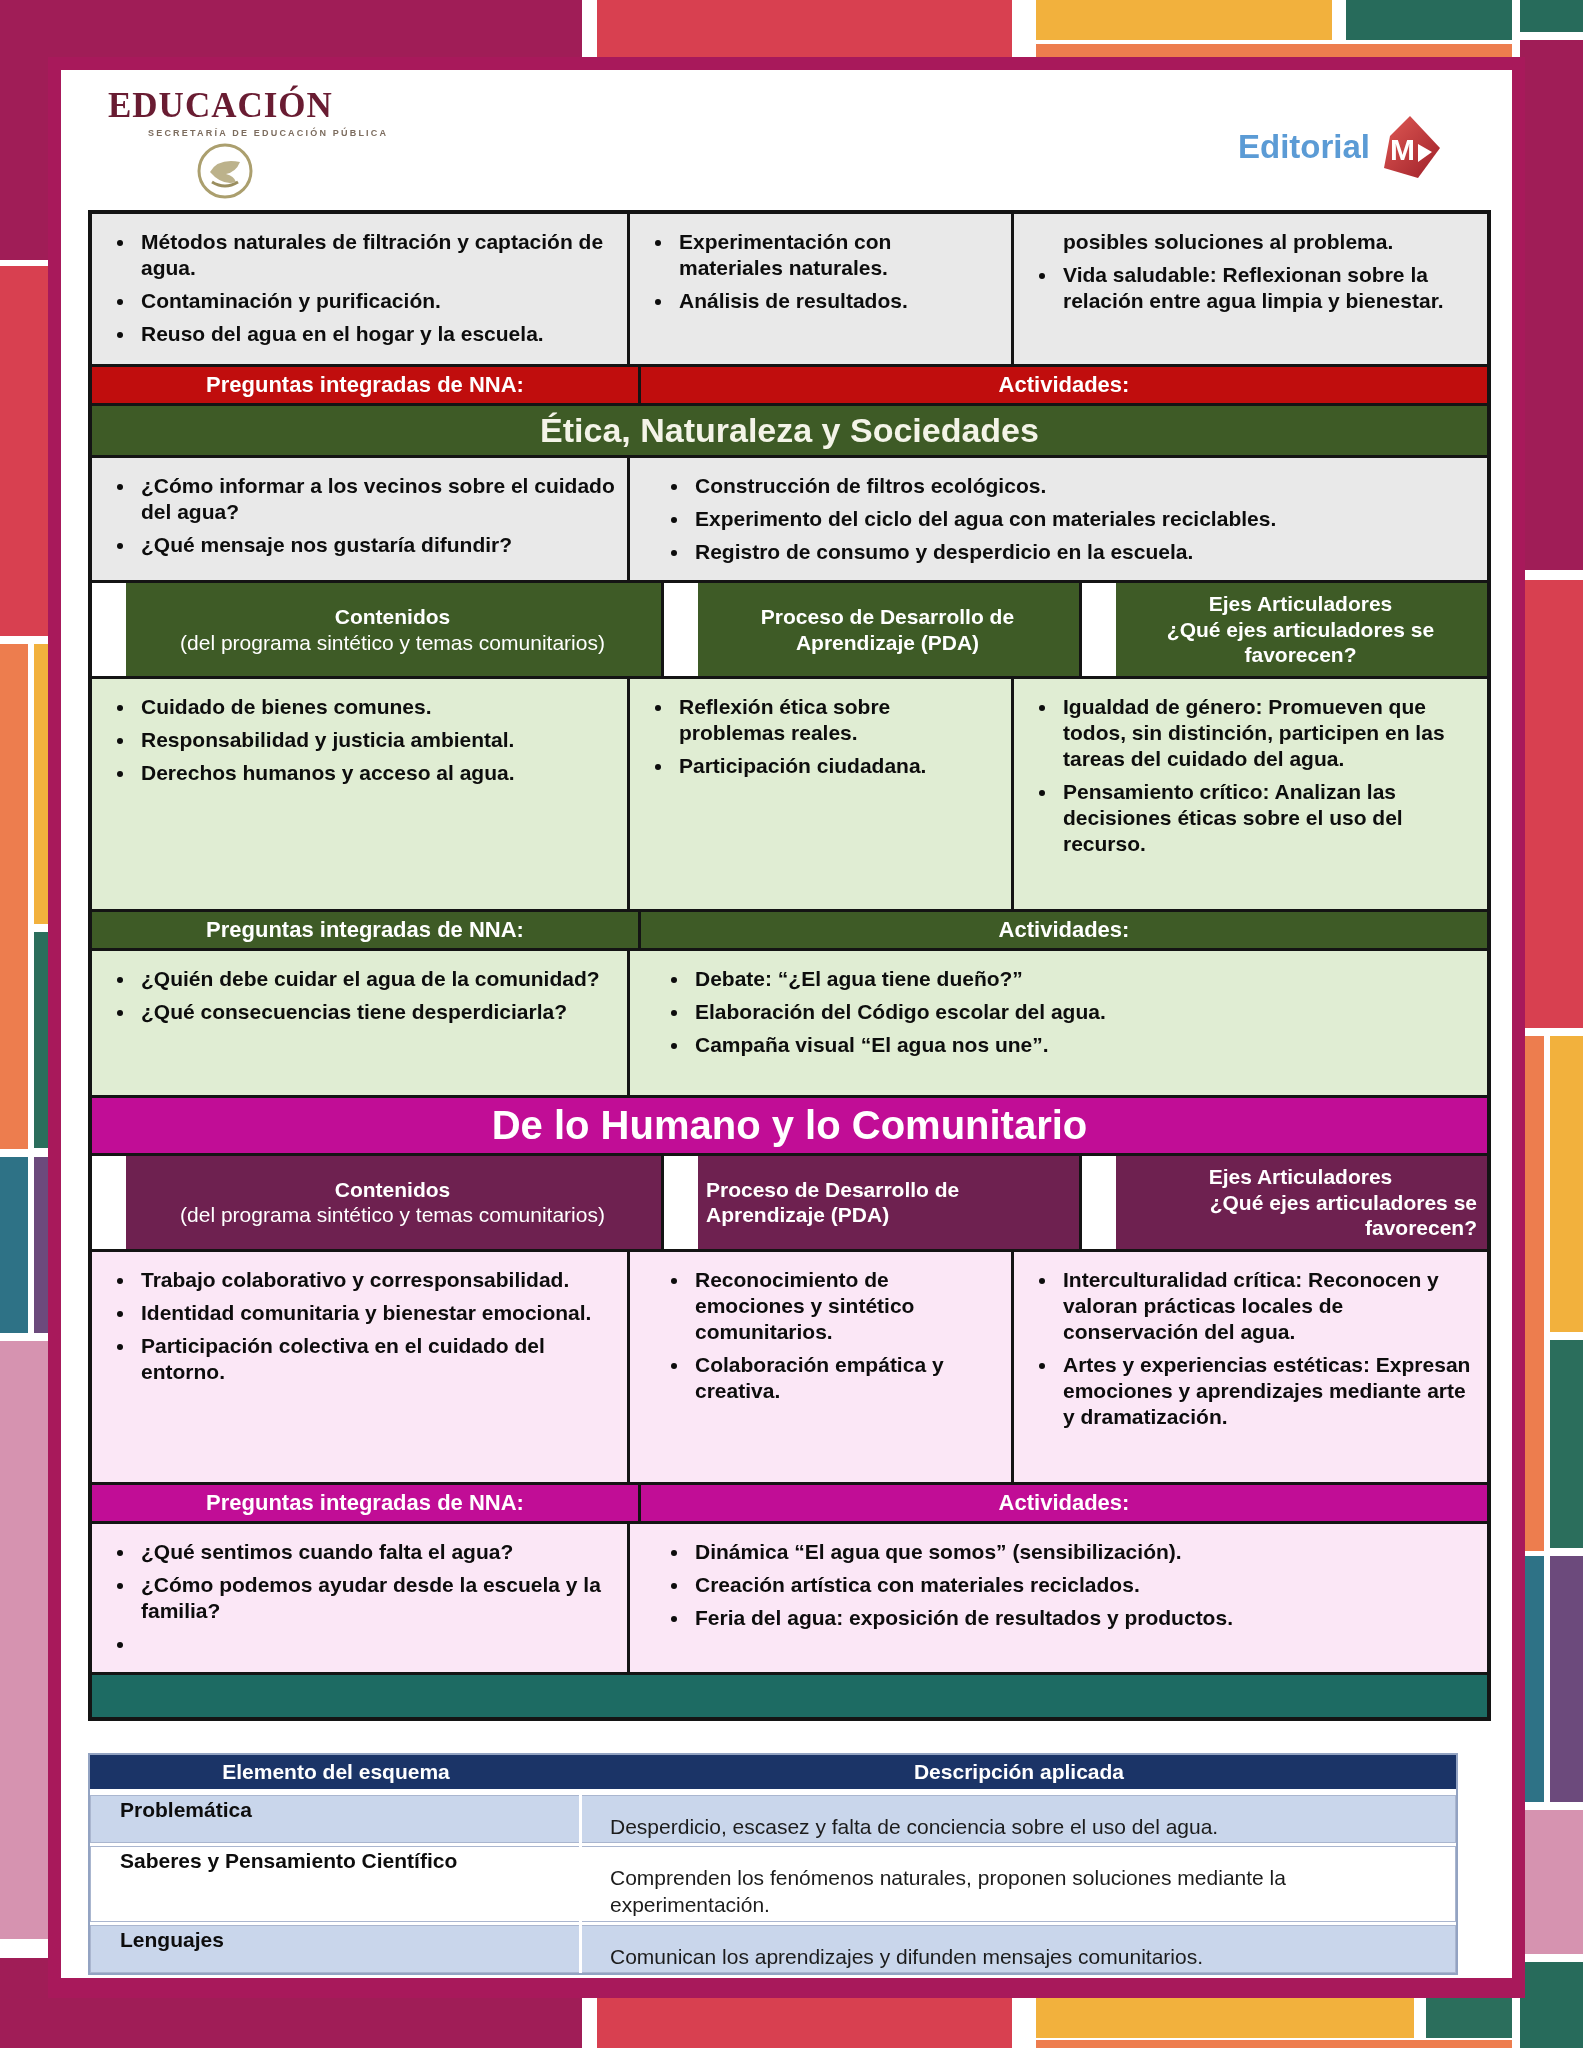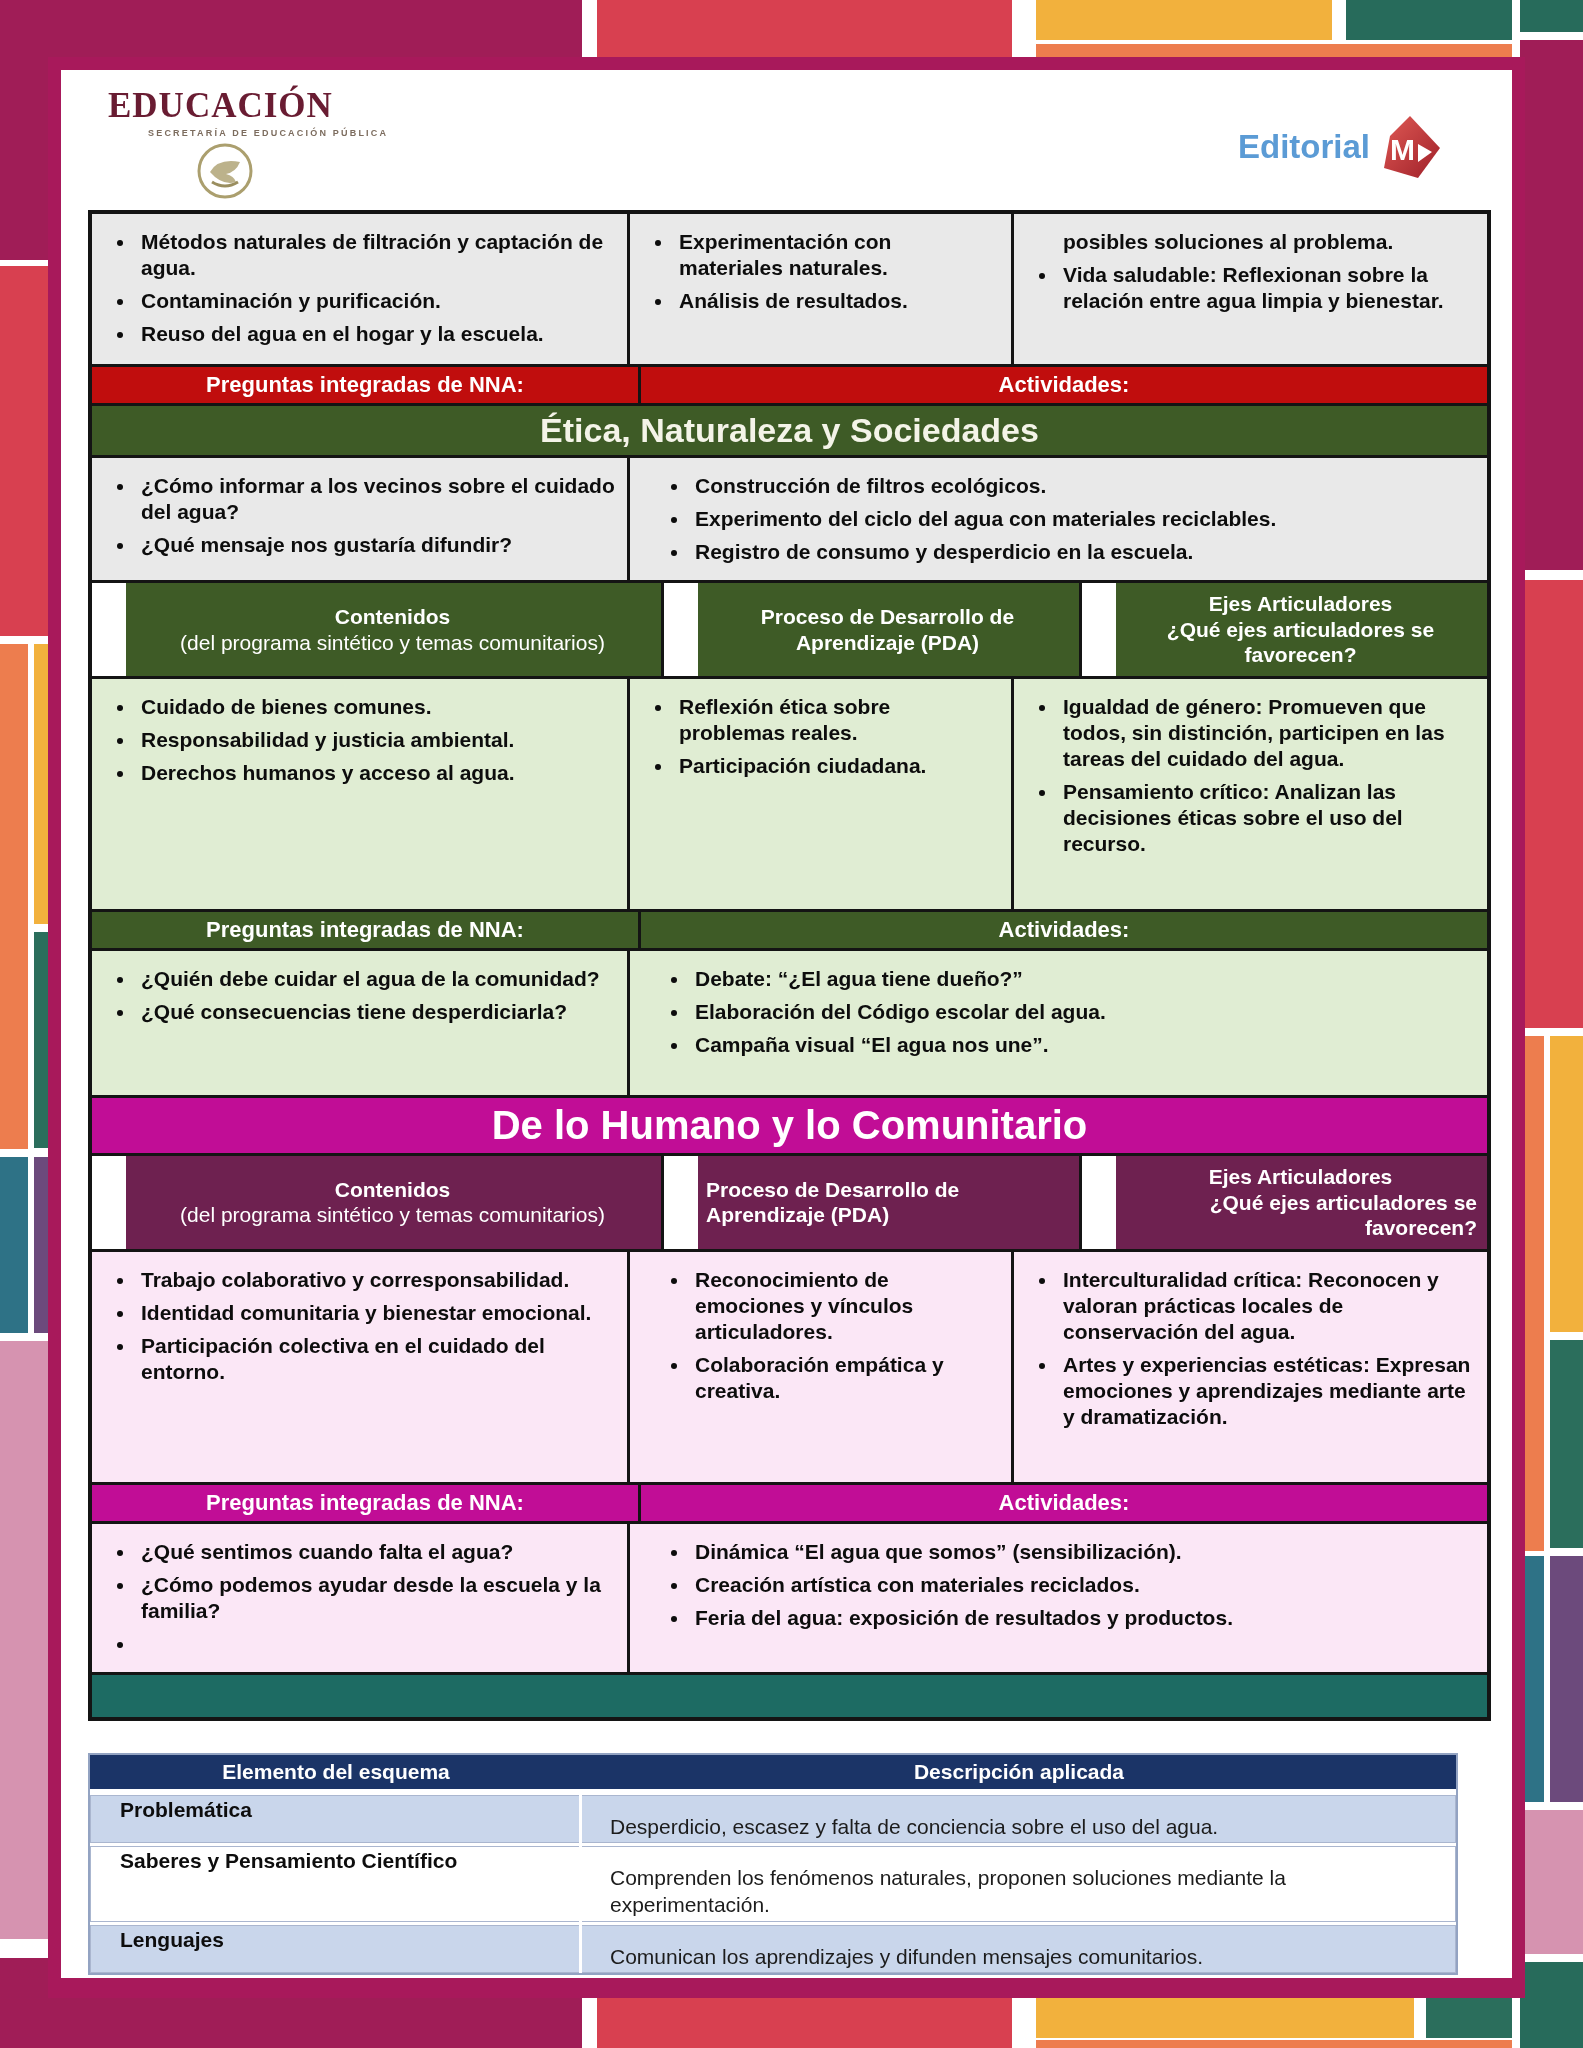--- a/index.html
+++ b/index.html
@@ -252,21 +252,21 @@
       <div class="row mh230">
         <div class="cell c1 pinklight">
           <ul class="b">
             <li>Trabajo colaborativo y corresponsabilidad.</li>
             <li>Identidad comunitaria y bienestar emocional.</li>
             <li>Participación colectiva en el cuidado del entorno.</li>
           </ul>
         </div>
         <div class="cell c2 pinklight">
           <ul class="b wide">
-            <li>Reconocimiento de emociones y vínculos articuladores.</li>
+            <li>Reconocimiento de emociones y sintético comunitarios.</li>
             <li>Colaboración empática y creativa.</li>
           </ul>
         </div>
         <div class="cell c3 pinklight">
           <ul class="b">
             <li>Interculturalidad crítica: Reconocen y valoran prácticas locales de conservación del agua.</li>
             <li>Artes y experiencias estéticas: Expresan emociones y aprendizajes mediante arte y dramatización.</li>
           </ul>
         </div>
       </div>

